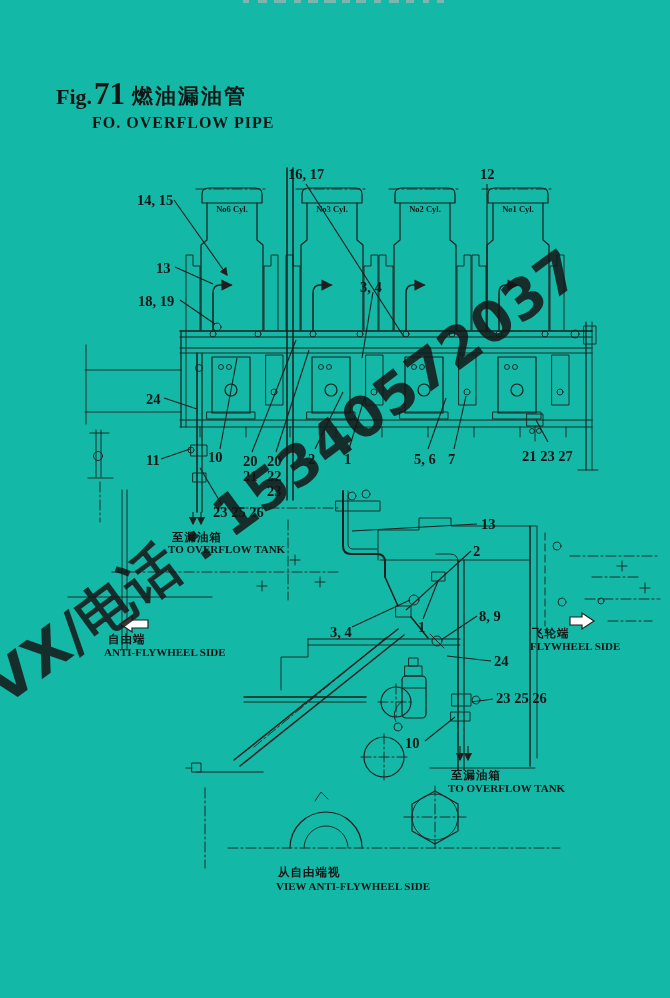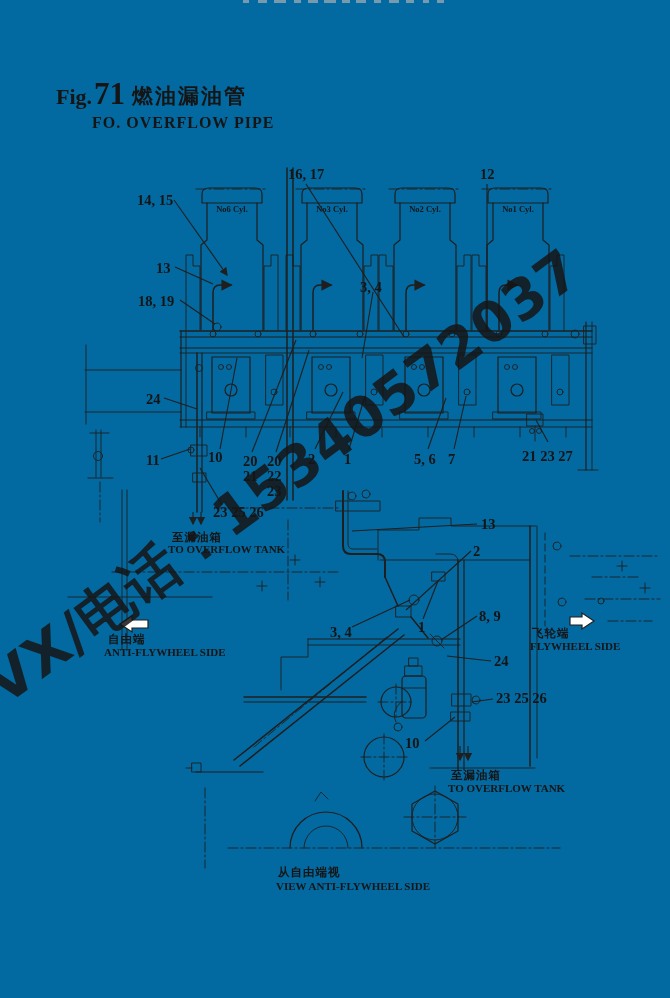--- a/index.html
+++ b/index.html
@@ -1,16 +1,16 @@
 <!DOCTYPE html>
 <html><head>
 <meta charset="utf-8">
 <style>
   html,body{margin:0;padding:0;background:#ffffff;}
-  .page{position:relative;width:670px;height:998px;background:#0369a1;overflow:hidden;
+  .page{position:relative;width:670px;height:998px;background:#14b8a6;overflow:hidden;
         font-family:"Liberation Serif","DejaVu Serif",serif;}
   svg{position:absolute;left:0;top:0;}
   .ln{fill:none;stroke:#1f1f1f;stroke-width:1.2;stroke-linecap:round;stroke-linejoin:round;}
   .ln2{stroke-width:2;}
   .ln14{stroke-width:1.5;}
   .thin{stroke-width:0.9;}
   .dash{stroke-dasharray:7 4;}
   .dashdot{stroke-dasharray:10 3 2 3;stroke-width:0.9;}
   .lead{fill:none;stroke:#1f1f1f;stroke-width:1.1;}
   text{fill:#151515;}

